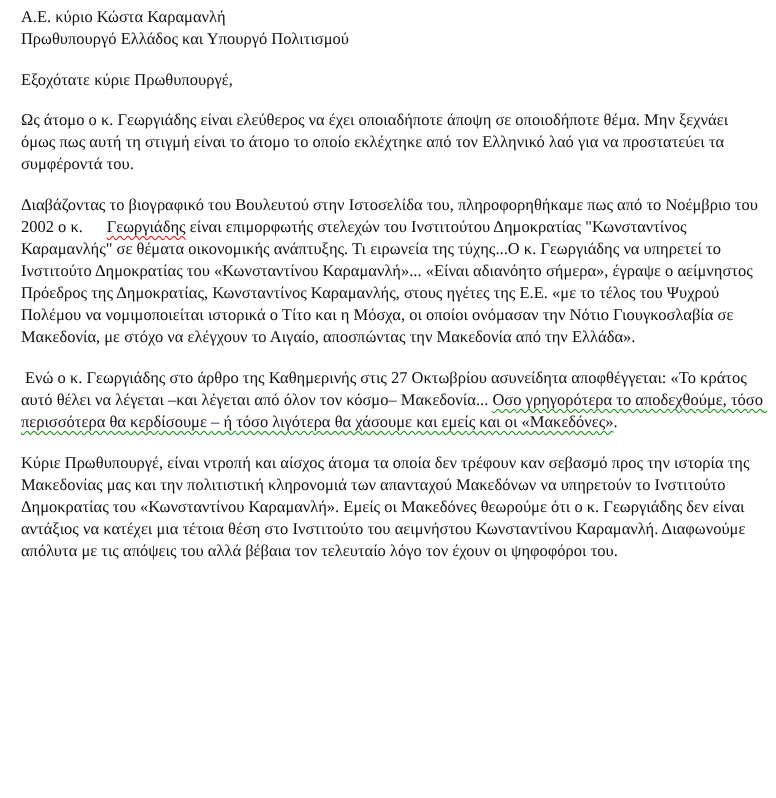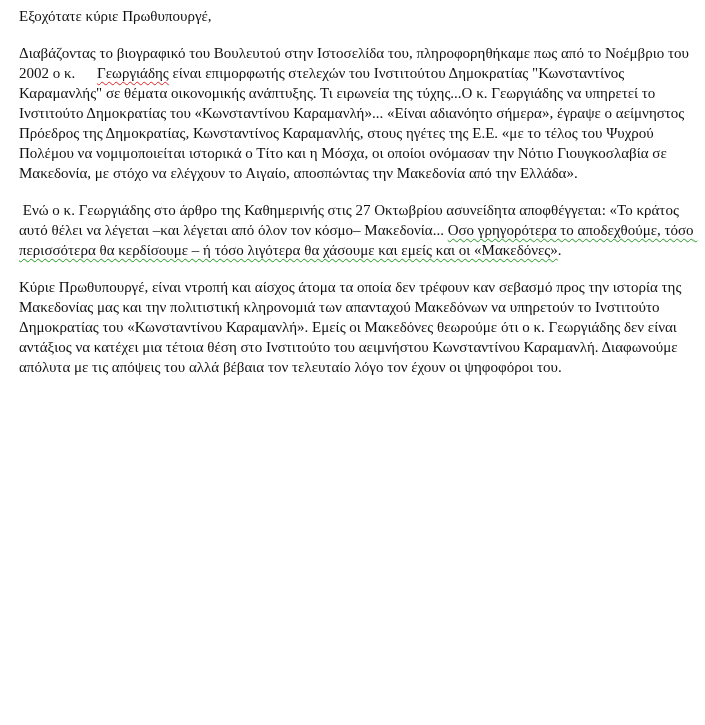--- a/index.html
+++ b/index.html
@@ -21,24 +21,26 @@
     text-decoration: underline wavy #1c9a1c;
     text-decoration-thickness: 1px;
     text-underline-offset: 3px;
   }
 </style>
 </head>
 <body>
 
 <div class="page">
 
+  <p><span class="line">Α.Ε. κύριο Κώστα Καραμανλή</span><span class="line">Πρωθυπουργό Ελλάδος και Υπουργό Πολιτισμού</span></p>
 
   <p>Εξοχότατε κύριε Πρωθυπουργέ,</p>
 
 
+  <p>Ως άτομο ο κ. Γεωργιάδης είναι ελεύθερος να έχει οποιαδήποτε άποψη σε οποιοδήποτε θέμα. Μην ξεχνάει όμως πως αυτή τη στιγμή είναι το άτομο το οποίο εκλέχτηκε από τον Ελληνικό λαό για να προστατεύει τα συμφέροντά του.</p>
 
   <p><span>Διαβάζοντας το βιογραφικό του Βουλευτού στην Ιστοσελίδα του, πληροφορηθήκαμε πως από το Νοέμβριο του 2002 ο κ. </span><span class="spell-red">Γεωργιάδης</span><span> είναι επιμορφωτής στελεχών του Ινστιτούτου Δημοκρατίας "Κωνσταντίνος Καραμανλής" σε θέματα οικονομικής ανάπτυξης. Τι ειρωνεία της τύχης...Ο κ. Γεωργιάδης να υπηρετεί το Ινστιτούτο Δημοκρατίας του «Κωνσταντίνου Καραμανλή»... «Είναι αδιανόητο σήμερα», έγραψε ο αείμνηστος Πρόεδρος της Δημοκρατίας, Κωνσταντίνος Καραμανλής, στους ηγέτες της Ε.Ε. «με το τέλος του Ψυχρού Πολέμου να νομιμοποιείται ιστορικά ο Τίτο και η Μόσχα, οι οποίοι ονόμασαν την Νότιο Γιουγκοσλαβία σε Μακεδονία, με στόχο να ελέγχουν το Αιγαίο, αποσπώντας την Μακεδονία από την Ελλάδα».</span></p>
 
   <p><span> Ενώ ο κ. Γεωργιάδης στο άρθρο της Καθημερινής στις 27 Οκτωβρίου ασυνείδητα αποφθέγγεται: «Το κράτος αυτό θέλει να λέγεται –και λέγεται από όλον τον κόσμο– Μακεδονία... </span><span class="grammar-green">Οσο γρηγορότερα το αποδεχθούμε, τόσο περισσότερα θα κερδίσουμε – ή τόσο λιγότερα θα χάσουμε και εμείς και οι «Μακεδόνες»</span><span>.</span></p>
 
   <p>Κύριε Πρωθυπουργέ, είναι ντροπή και αίσχος άτομα τα οποία δεν τρέφουν καν σεβασμό προς την ιστορία της Μακεδονίας μας και την πολιτιστική κληρονομιά των απανταχού Μακεδόνων να υπηρετούν το Ινστιτούτο Δημοκρατίας του «Κωνσταντίνου Καραμανλή». Εμείς οι Μακεδόνες θεωρούμε ότι ο κ. Γεωργιάδης δεν είναι αντάξιος να κατέχει μια τέτοια θέση στο Ινστιτούτο του αειμνήστου Κωνσταντίνου Καραμανλή. Διαφωνούμε απόλυτα με τις απόψεις του αλλά βέβαια τον τελευταίο λόγο τον έχουν οι ψηφοφόροι του.</p>
 
 </div>
 
 </body></html>

